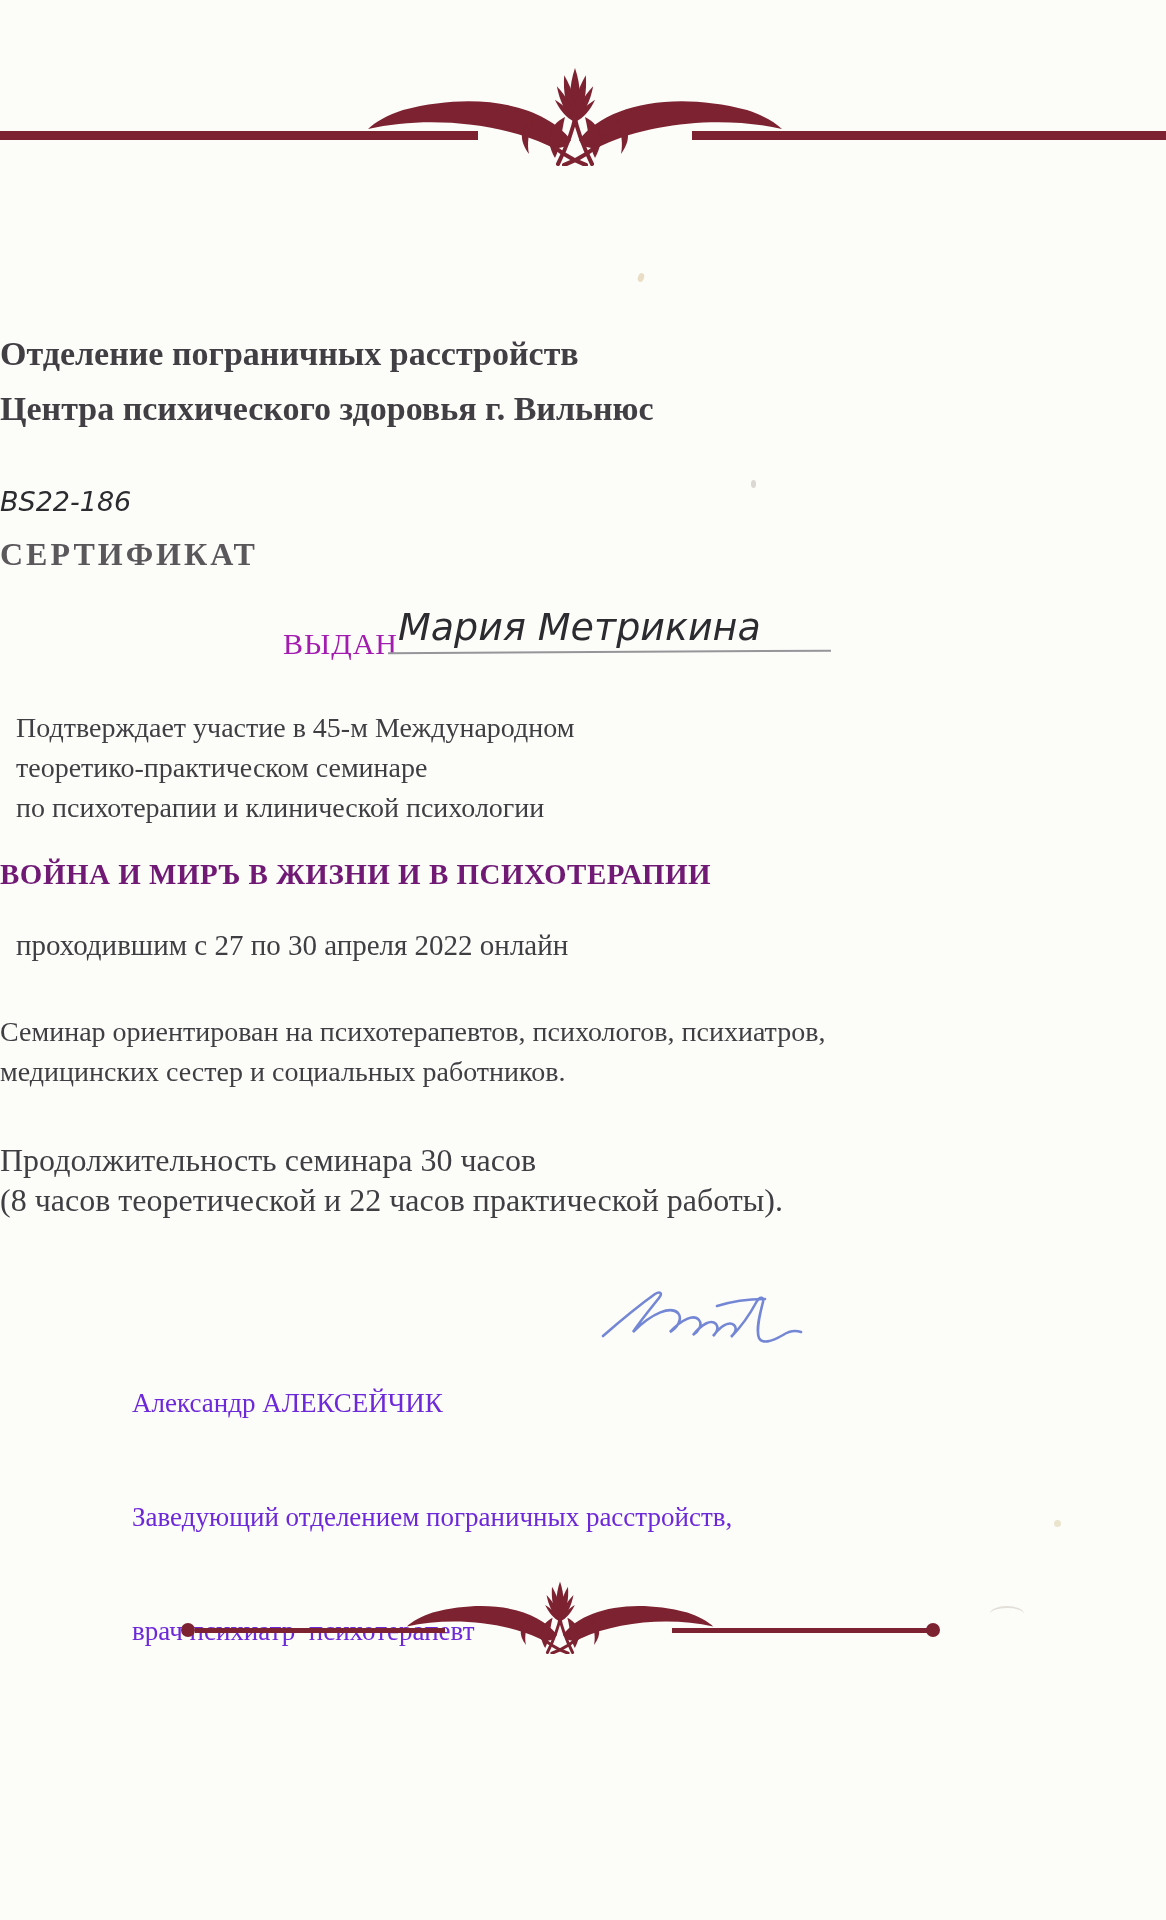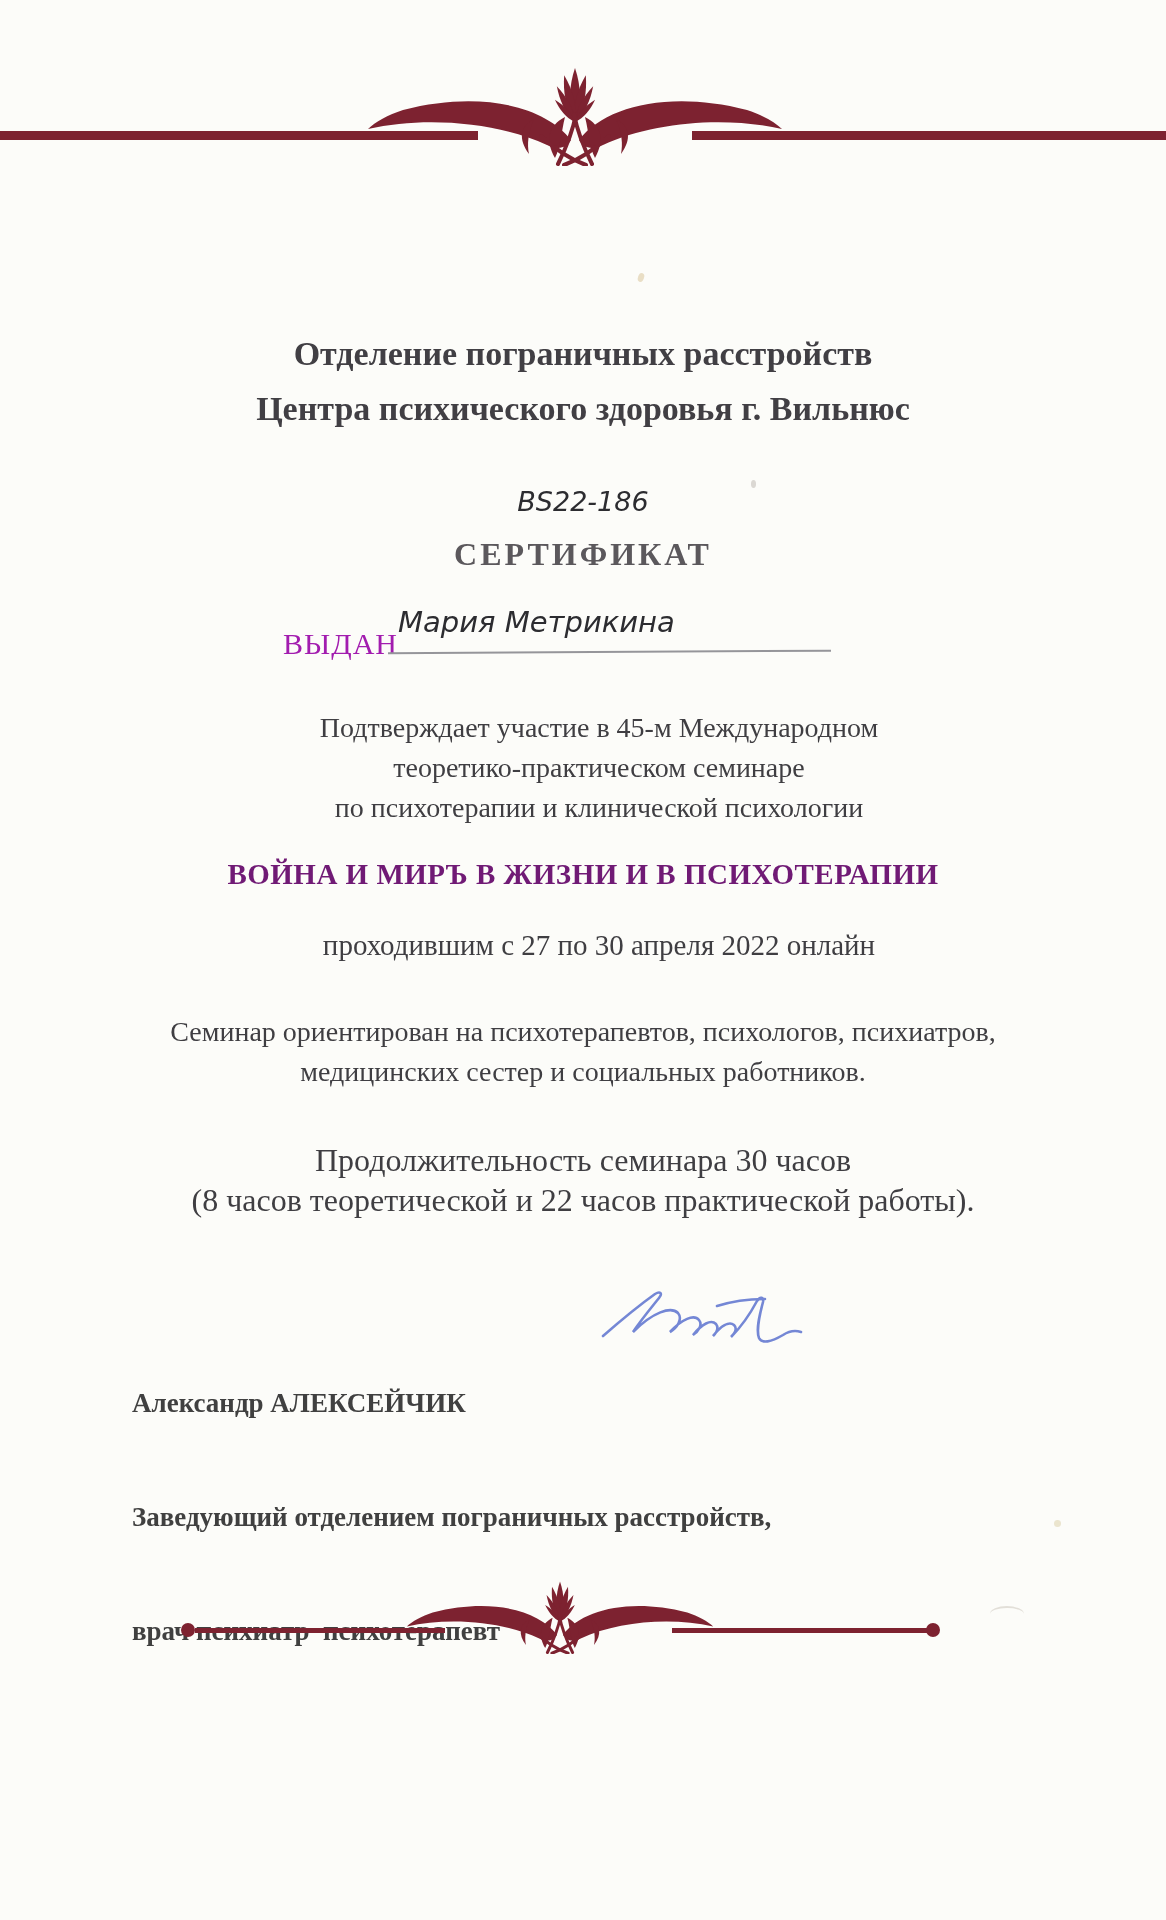--- a/index.html
+++ b/index.html
@@ -7,21 +7,21 @@
   .page{
     position:relative;
     width:1166px;height:1920px;
     margin:0 auto;
     background:#fcfcf9;
     overflow:hidden;
     font-family:"Liberation Serif", serif;
     color:#3f3e42;
   }
   .abs{position:absolute;}
-  .centered{left:0;width:1166px;text-align:center;}
+  .centered{left:0;width:1166px;text-align:left;}
   
   .rule{background:#7d2230;}
   .dot{background:#7d2230;border-radius:50%;width:14px;height:14px;}
   
   .org-header{
     top:326px;
     font-size:34px;font-weight:bold;line-height:55px;
     color:#413f44;
   }
   .cert-number{
@@ -35,35 +35,35 @@
     font-size:32px;font-weight:bold;letter-spacing:3px;
     color:#5b585c;
   }
   .issued-label{
     left:283px;top:627px;
     font-size:30px;color:#a21caf;letter-spacing:1px;
   }
   .recipient{
     left:398px;top:605px;
     font-family:"DejaVu Sans", sans-serif;
-    font-style:italic;font-size:29px;color:#2c2c30;
+    font-style:italic;font-size:38px;color:#2c2c30;
   }
   .recipient-line{
     left:388px;top:651px;width:443px;height:2px;
     background:#95959a;transform:rotate(-0.35deg);
   }
   .intro{ top:708px; font-size:28px;line-height:40px;padding-left:16px; }
   .seminar-title{ top:858px; font-size:29px;font-weight:bold;letter-spacing:0.5px; color:#701a75;}
   .seminar-dates{ top:929px; font-size:29px;padding-left:16px; }
   .audience{ top:1012px; font-size:28px;line-height:40px; }
   .duration{ top:1140px; font-size:32px;line-height:40px; }
   .sig-block{
     left:132px;top:1308px;
-    font-size:27px;font-weight:bold;line-height:38px;
-    color:#404040;
+    font-size:27px;font-weight:normal;line-height:38px;
+    color:#6d28d9;
     white-space:pre-wrap;
   }
   .speck{position:absolute;border-radius:50%;}
 </style>
 </head>
 <body>
 
 <div class="page">
 
   <svg width="0" height="0" style="position:absolute" aria-hidden="true">

